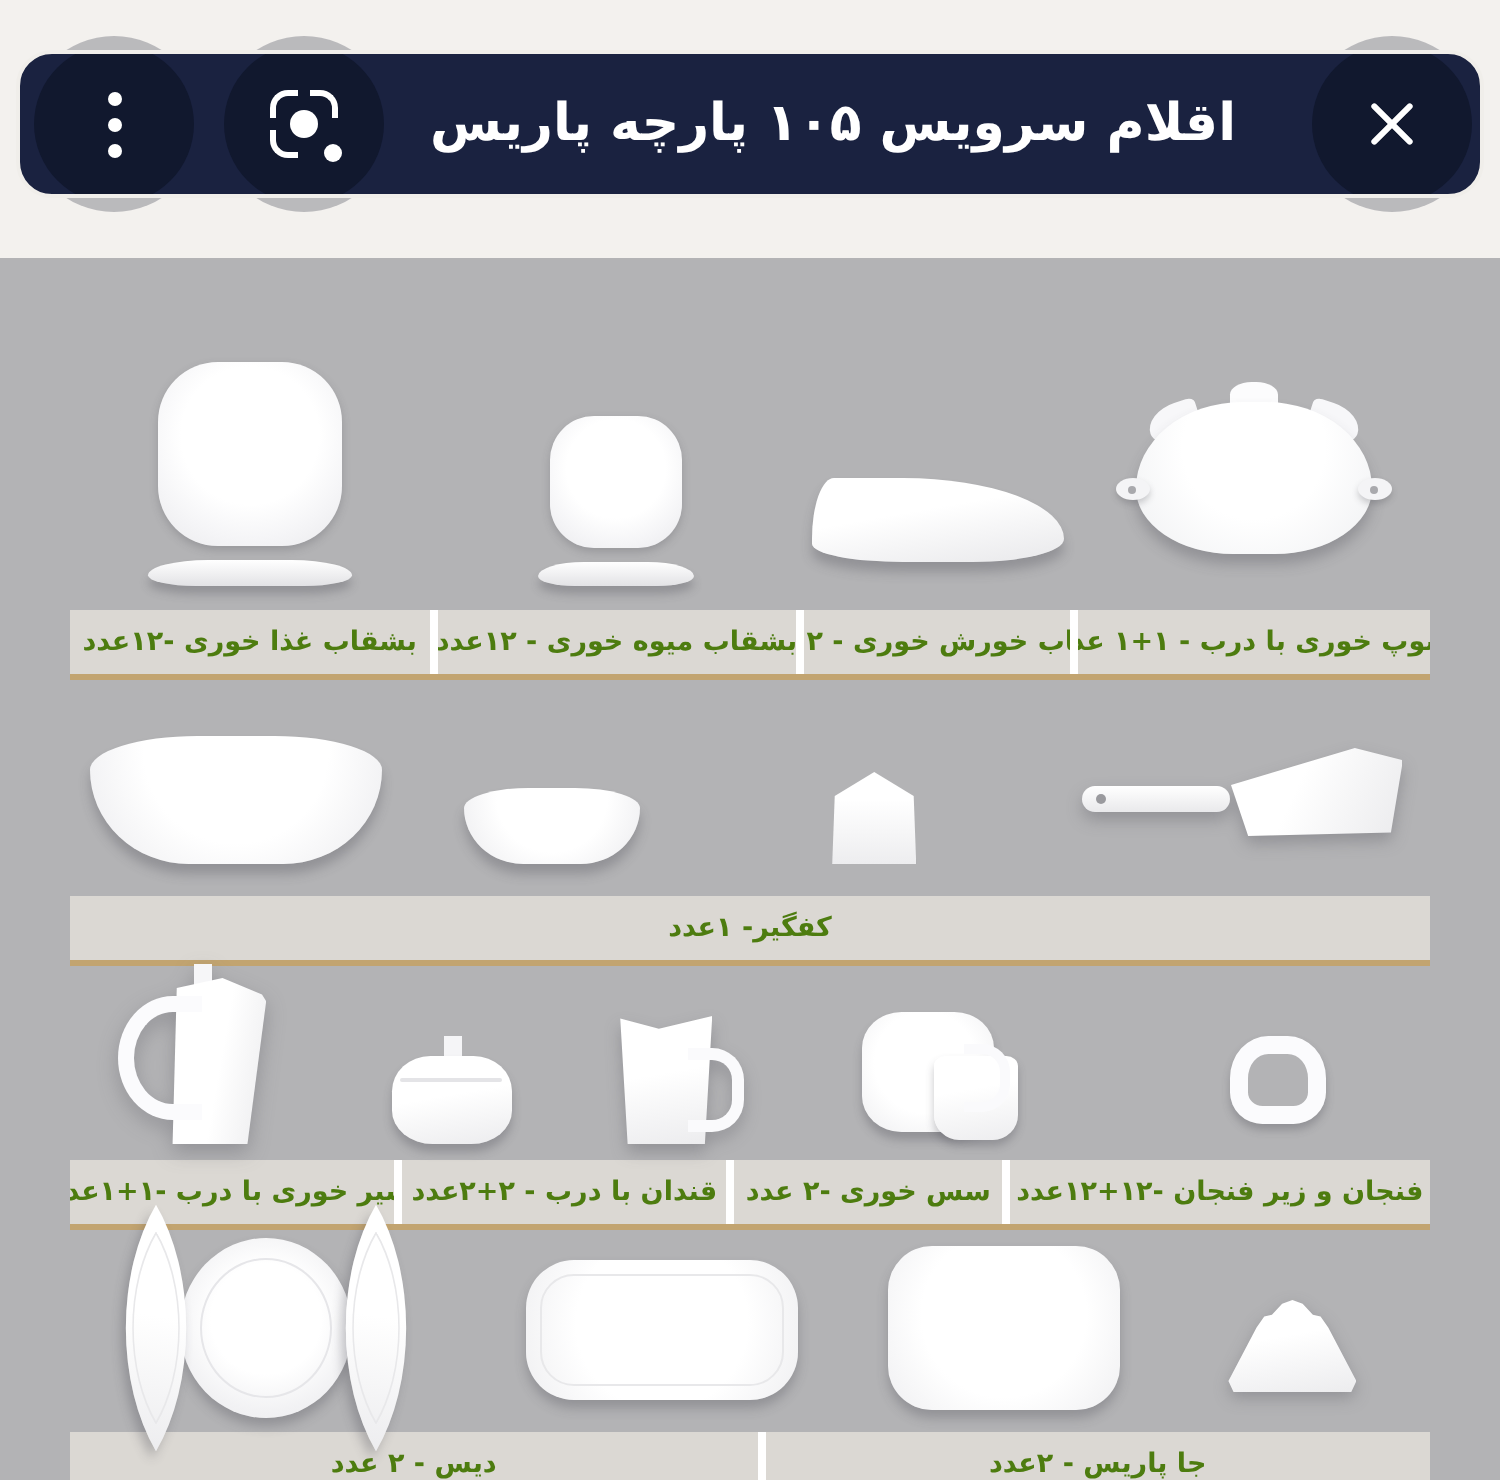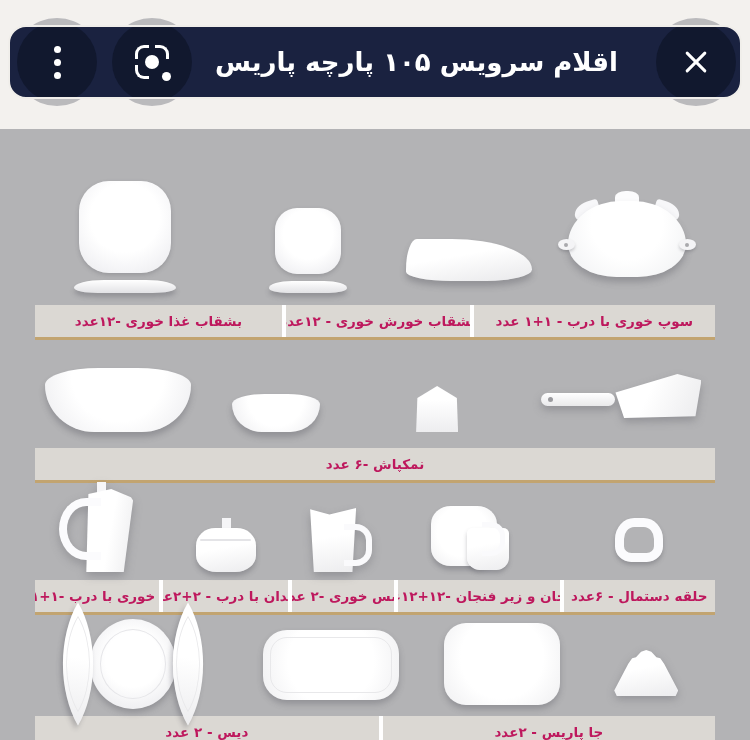--- a/index.html
+++ b/index.html
@@ -35,21 +35,21 @@
   
   .canvas{background:#b3b3b5;height:641px;}
   .items-strip{display:flex;gap:4px;margin:0 35px;align-items:flex-end;justify-content:space-between;}
   .items-strip .icell{display:flex;justify-content:center;align-items:flex-end;}
   .r1 .items-strip{height:176px;padding-bottom:12px;box-sizing:border-box;}
   .r2 .items-strip{height:108px;padding-bottom:16px;box-sizing:border-box;}
   .r3 .items-strip{height:97px;padding-bottom:8px;box-sizing:border-box;}
   .r4 .items-strip{height:101px;padding-bottom:6px;box-sizing:border-box;}
   .labels-strip{display:flex;gap:4px;margin:0 35px;background:#ffffff;border-bottom:3px solid #c2a470;height:32px;}
   .lcell{background:#dbd8d3;display:flex;align-items:center;justify-content:center;overflow:hidden;}
-  .lcell span{font-size:13.5px;font-weight:700;color:#be185d;white-space:nowrap;}
+  .lcell span{font-size:13.5px;font-weight:700;color:#4d7c0f;white-space:nowrap;}
 
   
   .plateset{display:flex;flex-direction:column;align-items:center;}
   .plate-sq{background:radial-gradient(circle at 50% 40%,#ffffff 48%,#f5f5f7 72%,#e9e9ec 100%);box-shadow:0 2px 4px rgba(70,70,78,.25);}
   .plate-sq.lg{width:92px;height:92px;border-radius:30px;}
   .plate-sq.sm{width:66px;height:66px;border-radius:22px;}
   .plate-side{background:linear-gradient(#ffffff,#e2e2e5);border-radius:50% 50% 40% 40% / 100% 100% 70% 70%;box-shadow:0 4px 5px rgba(70,70,78,.3);}
   .plate-side.lg{width:102px;height:13px;margin-top:7px;}
   .plate-side.sm{width:78px;height:12px;margin-top:7px;}
 
@@ -182,20 +182,23 @@
             </div>
         </div>
       </div>
       <div class="labels-strip" dir="rtl">
         <div class="lcell" style="flex:26.3">
             <span dir="rtl">سوپ خوری با درب - ۱+۱ عدد</span>
           </div>
         <div class="lcell" style="flex:20">
             <span dir="rtl">بشقاب خورش خوری - ۱۲عدد</span>
           </div>
+        <div class="lcell" style="flex:26.8">
+            <span dir="rtl">بشقاب میوه خوری - ۱۲عدد</span>
+          </div>
         <div class="lcell" style="flex:26.9">
             <span dir="rtl">بشقاب غذا خوری -۱۲عدد</span>
           </div>
       </div>
     </div>
 
     <div class="row r2">
       <div class="items-strip" dir="rtl">
         <div class="icell" style="flex:28">
           <div class="server">
@@ -207,22 +210,22 @@
           <div class="salt"></div>
         </div>
         <div class="icell" style="flex:21">
           <div class="bowl sm"></div>
         </div>
         <div class="icell" style="flex:25">
           <div class="bowl lg"></div>
         </div>
       </div>
       <div class="labels-strip" dir="rtl">
-        <div class="lcell" style="flex:26">
-            <span dir="rtl">نمکپاش -۶ عدد</span>
+        <div class="lcell" style="flex:28">
+            <span dir="rtl">کفگیر- ۱عدد</span>
           </div>
       </div>
     </div>
 
     <div class="row r3">
       <div class="items-strip" dir="rtl">
         <div class="icell" style="flex:22.8">
           <div class="ring"></div>
         </div>
         <div class="icell" style="flex:24.3">
@@ -247,23 +250,20 @@
         </div>
         <div class="icell" style="flex:18.7">
           <div class="pot">
               <div class="pot-knob"></div>
               <div class="pot-body"></div>
               <div class="pot-handle"></div>
             </div>
         </div>
       </div>
       <div class="labels-strip" dir="rtl">
-        <div class="lcell" style="flex:22.8">
-            <span dir="rtl">حلقه دستمال - ۶عدد</span>
-          </div>
         <div class="lcell" style="flex:24.3">
             <span dir="rtl">فنجان و زیر فنجان -۱۲+۱۲عدد</span>
           </div>
         <div class="lcell" style="flex:15.4">
             <span dir="rtl">سس خوری -۲ عدد</span>
           </div>
         <div class="lcell" style="flex:18.8">
             <span dir="rtl">قندان با درب - ۲+۲عدد</span>
           </div>
         <div class="lcell" style="flex:18.7">

